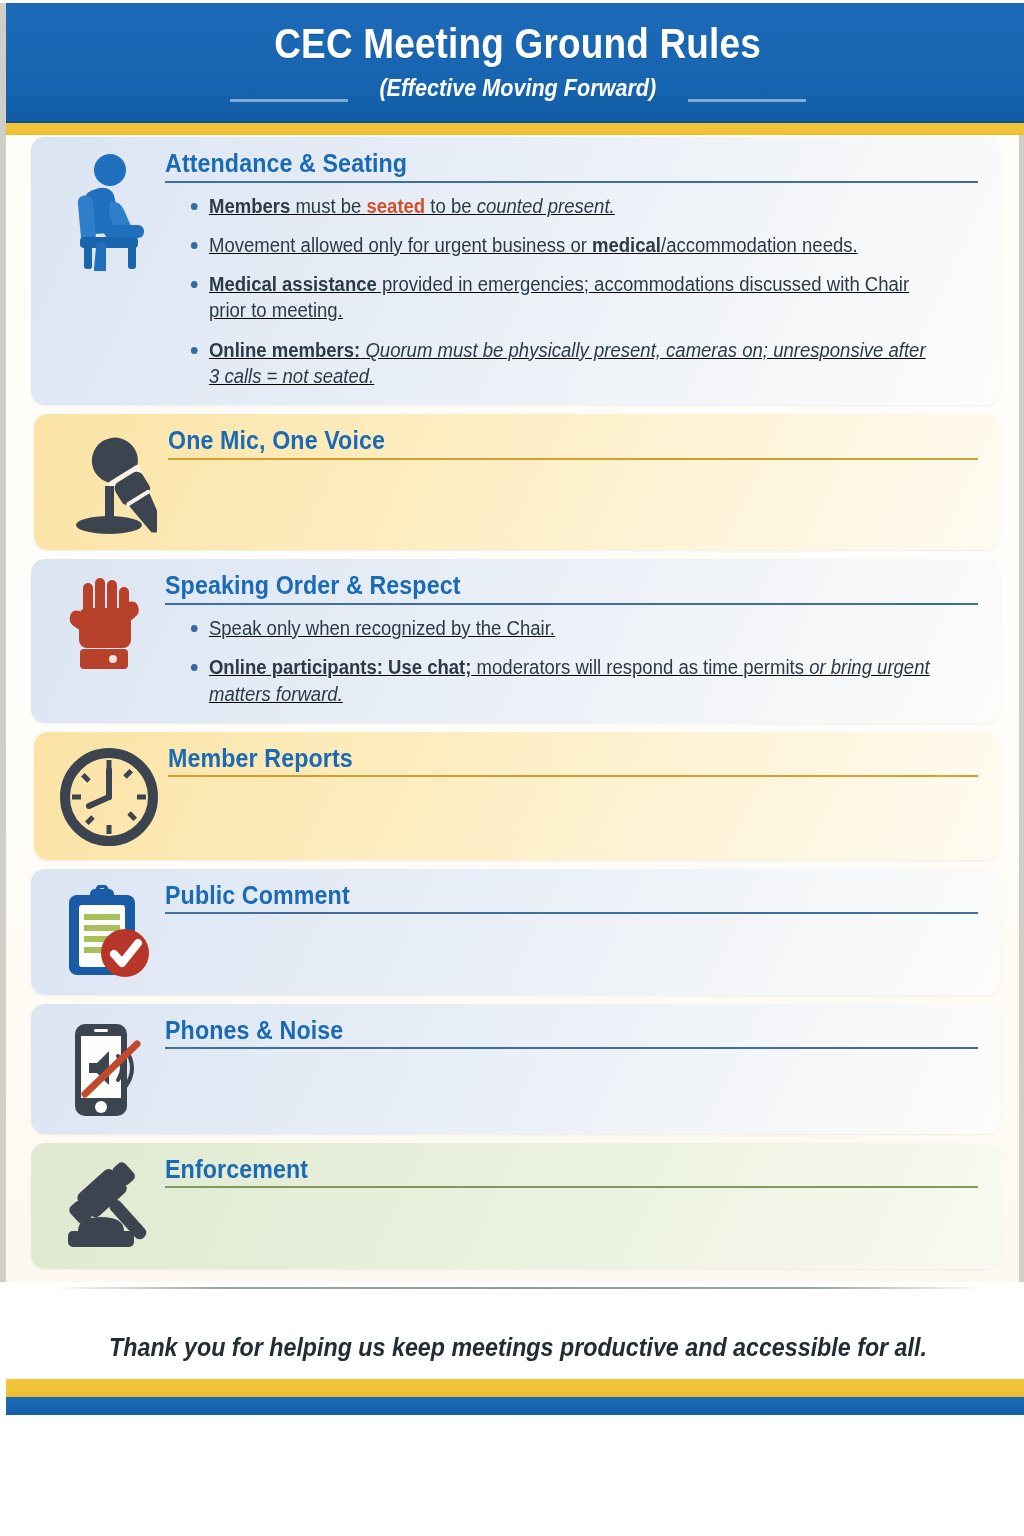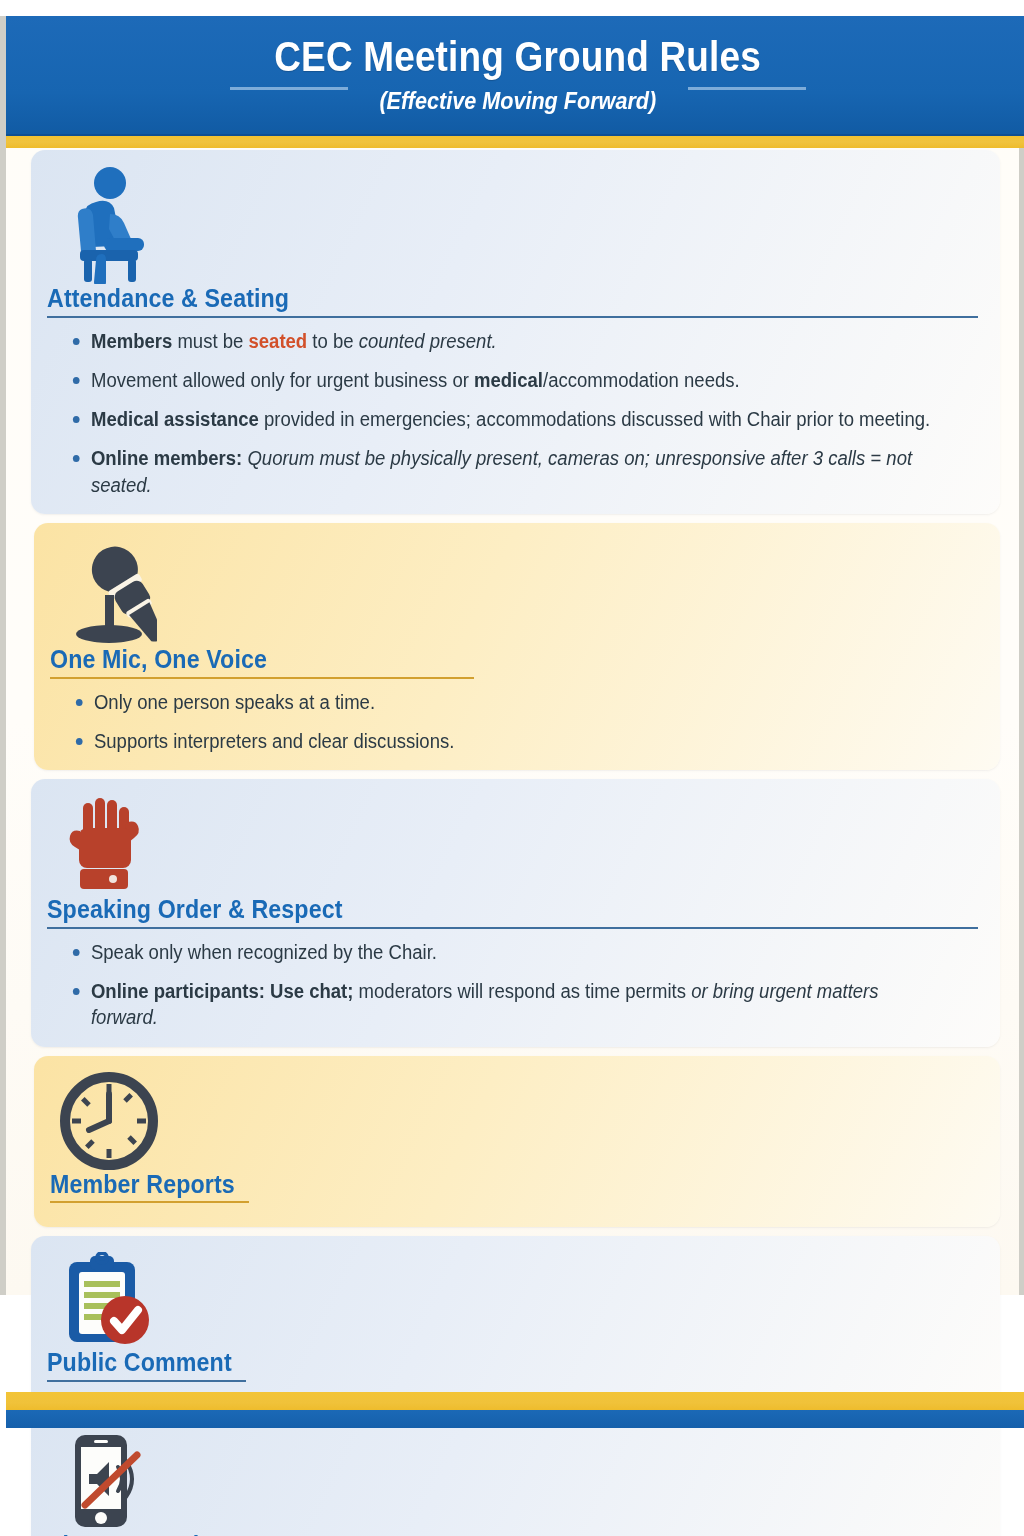--- a/index.html
+++ b/index.html
@@ -3,21 +3,21 @@
 <meta charset="utf-8">
 <style>
   html,body{margin:0;padding:0;background:#ffffff;}
   body{
     width:1024px;height:1536px;position:relative;overflow:hidden;
     font-family:"Liberation Sans", sans-serif;
   }
 
   
   #page{
-    position:absolute;left:0;top:16px;width:1024px;height:1279px;
+    position:absolute;left:0;top:3px;width:1024px;height:1279px;
     background:linear-gradient(180deg,#fffdf8 0%,#fffdf9 55%,#fdf9f1 100%);
     box-sizing:border-box;
     border-left:6px solid #cfcec7;
     border-right:5px solid #cfcec7;
   }
 
   
   #header{
     position:absolute;left:0;top:0;width:1024px;height:118px;
     background:linear-gradient(180deg,#1a66b3 0%,#1764b0 60%,#155e a8 100%);
@@ -25,62 +25,61 @@
     box-sizing:border-box;
     display:flex;flex-direction:column;align-items:center;justify-content:center;
   }
   .hdr-title{
     color:#ffffff;font-weight:bold;font-size:42px;letter-spacing:.2px;
     font-family:"Liberation Sans", sans-serif;
     transform:scaleX(.88);transform-origin:center;
     text-shadow:0 1px 1px rgba(0,0,0,.18);
     margin:0;line-height:1.05;
   }
-  .hdr-sub-wrap{display:flex;align-items:flex-start;gap:16px;margin-top:8px;}
+  .hdr-sub-wrap{display:flex;align-items:flex-end;gap:16px;margin-top:8px;}
   .hdr-rule{width:118px;height:3px;background:#8fb9e0;opacity:.85;}
   .hdr-sub{
     color:#ffffff;font-weight:bold;font-style:italic;font-size:24px;
     transform:scaleX(.9);transform-origin:center;white-space:nowrap;
   }
   
   #gold-band{
     position:absolute;left:0;top:118px;width:1024px;height:12px;
     background:linear-gradient(180deg,#f2c230 0%,#f0c33f 50%,#eebc2c 100%);
     border-top:2px solid #0f4f92;
   }
 
   
   #content{position:absolute;left:0;top:134px;width:1024px;}
 
   .card{
     position:relative;margin:0 30px 9px 25px;border-radius:14px;
     padding:12px 16px 14px 16px;box-sizing:border-box;
     display:flex;align-items:flex-start;
     box-shadow:0 1px 2px rgba(120,120,130,.10);
-    flex-direction:column;
   }
   .card.blue{background:linear-gradient(115deg,#dbe5f2 0%,#e8eef7 42%,#fdfcfa 100%);}
   .card.gold{background:linear-gradient(115deg,#fbe3a4 0%,#fdeec4 45%,#fefbf2 100%);margin-left:28px;}
   .card.green{background:linear-gradient(115deg,#dfe9cf 0%,#e9f0dd 45%,#f7faf0 100%);justify-content:flex-end;}
 
   .icon-col{width:118px;min-width:118px;display:flex;align-items:flex-start;
             justify-content:center;padding-top:4px;}
   .body-col{flex:1;padding-right:6px;}
 
   h2.sec-title{
     margin:0 0 1px 0;font-size:25px;font-weight:bold;color:#1a6ab6;
     letter-spacing:.1px;transform:scaleX(.93);transform-origin:left center;
     line-height:1.18;
   }
   .rule{height:2px;width:100%;margin:2px 0 10px 0;}
   .rule.blue{background:#3f6f9e;}
   .rule.gold{background:#d2a02f;}
   .rule.green{background:#7e9a5e;}
 
-  ul.bullets{list-style:none;margin:0;padding:0 0 0 24px;}
+  ul.bullets{list-style:none;margin:0;padding:0 0 0 24px;text-decoration:underline;}
   ul.bullets li{
     position:relative;color:#2b3a45;font-size:19.5px;line-height:1.35;
     margin:0 0 13px 0;padding-left:21px;
     transform:scaleX(.95);transform-origin:left center;
   }
   ul.bullets li:last-child{margin-bottom:2px;}
   ul.bullets li::before{
     content:"";position:absolute;left:2px;top:10px;width:7px;height:7px;
     border-radius:50%;background:#2f6ba8;
   }
@@ -163,24 +162,20 @@
               <path d="M44 76 l24 0 -5 34 q-7 7 -14 0 z" fill="#3c4450"></path>
             </g>
             <rect x="44" y="56" width="9" height="36" fill="#3c4450"></rect>
             <ellipse cx="48" cy="95" rx="33" ry="9" fill="#3c4450"></ellipse>
           </svg>
         </span>
       </div>
       <div class="body-col">
         <h2 class="sec-title">One Mic, One Voice</h2>
         <div class="rule gold"></div>
-        <ul class="bullets">
-          <li>Only one person speaks at a time.</li>
-          <li>Supports interpreters and clear discussions.</li>
-        </ul>
       </div>
     </div>
 
     <div class="card blue">
       <div class="icon-col">
         <span>
           <svg width="80" height="100" viewBox="0 0 80 100">
             <rect x="17" y="8" width="10" height="40" rx="5" fill="#b8412b"></rect>
             <rect x="29" y="3" width="10" height="45" rx="5" fill="#b8412b"></rect>
             <rect x="41" y="5" width="10" height="43" rx="5" fill="#b8412b"></rect>

